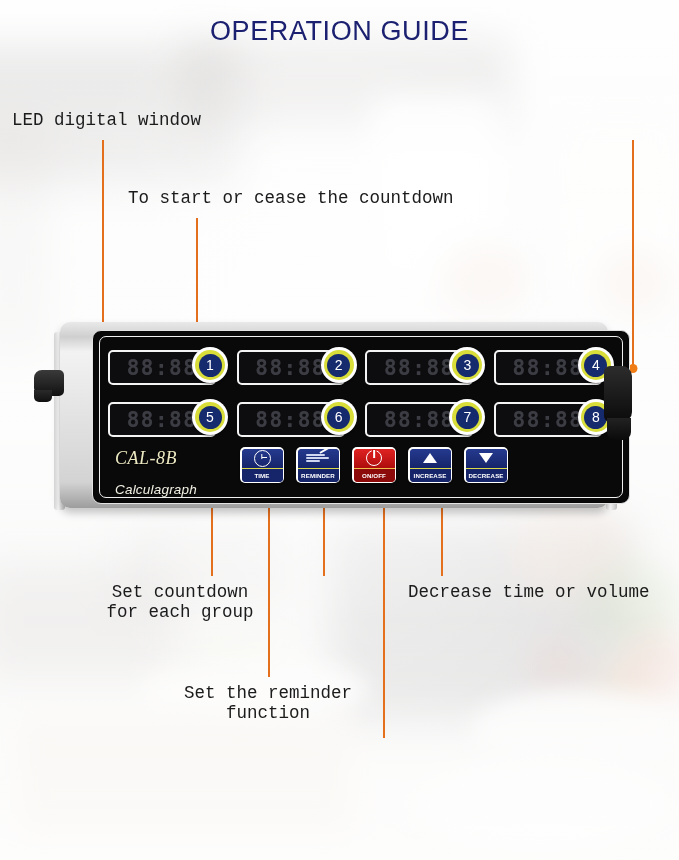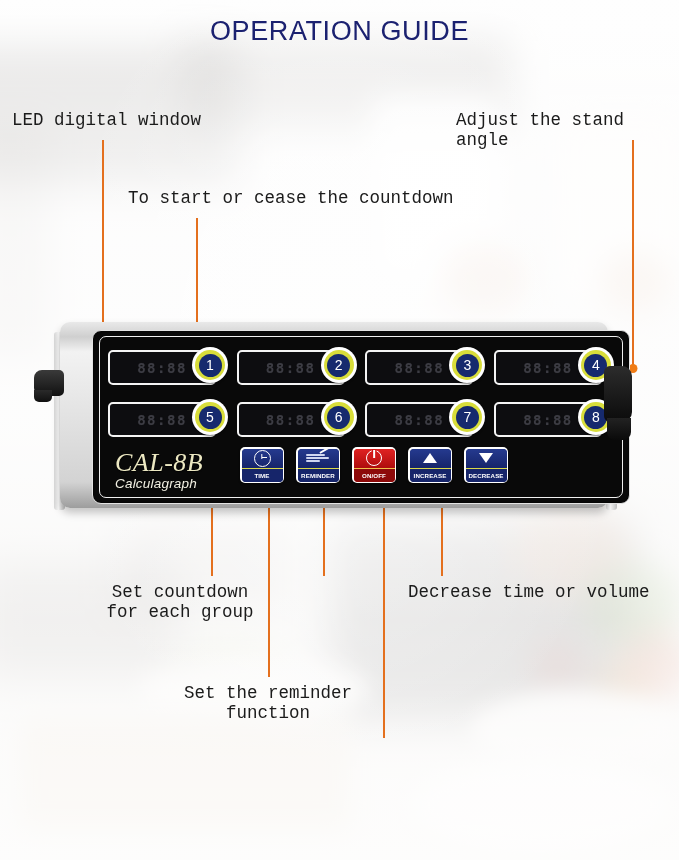--- a/index.html
+++ b/index.html
@@ -208,21 +208,21 @@
     border: 2px solid #f4f4f4;
     border-radius: 5px;
     display: flex;
     align-items: center;
     justify-content: center;
     overflow: hidden;
   }
   .led-digits {
     color: #3c3c44;
     font-family: "DejaVu Sans Mono", monospace;
-    font-size: 14px;
+    font-size: 21px;
     letter-spacing: 1.5px;
     font-weight: bold;
     text-shadow: 0 0 1px #222;
   }
   .num-btn {
     position: absolute;
     right: 0px; top: 0px;
     width: 36px; height: 36px;
     border-radius: 50%;
     background: #ffffff;
@@ -255,32 +255,32 @@
   
   .brand {
     position: absolute;
     left: 22px;
     top: 118px;
     line-height: 1.05;
   }
   .brand .b1 {
     font-family: "Liberation Serif", serif;
     font-style: italic;
-    font-size: 26px;
+    font-size: 18px;
     color: #ece8c2;
     letter-spacing: .5px;
     text-shadow: 0 1px 1px #000;
   }
   .brand .b2 {
     font-family: "Liberation Sans", sans-serif;
     font-style: italic;
     font-size: 13.5px;
     color: #f3f1e4;
     letter-spacing: .2px;
-    margin-top: 1px;
+    margin-top: 15px;
   }
 
   
   .fn-row {
     position: absolute;
     left: 147px;
     top: 116px;
     display: flex;
     gap: 12px;
   }
@@ -370,21 +370,20 @@
     <div class="bg-blob b-plate1"></div>
     <div class="bg-blob b-board"></div>
     <div class="bg-blob b-plate2"></div>
     <div class="b-wash"></div>
     <div class="b-wash2"></div>
   </div>
 
   <div class="title">OPERATION GUIDE</div>
 
   <div class="label" style="left:12px; top:110px;">LED digital window</div>
-  <div class="label" style="left:456px; top:110px;">Adjust the stand angle</div>
   <div class="label" style="left:128px; top:188px;">To start or cease the countdown</div>
   <div class="label ctr" style="left:105px; top:582px; width:150px;">Set countdown
 for each group</div>
   <div class="label ctr" style="left:183px; top:683px; width:170px;">Set the reminder
 function</div>
   <div class="label" style="left:408px; top:582px;">Decrease time or volume</div>
 
   <div class="leader dot bot" style="left:102px; top:140px; height:212px;"></div>
   <div class="leader dot bot" style="left:632px; top:140px; height:230px;"></div>
   <div class="leader dot bot" style="left:196px; top:218px; height:134px;"></div>

